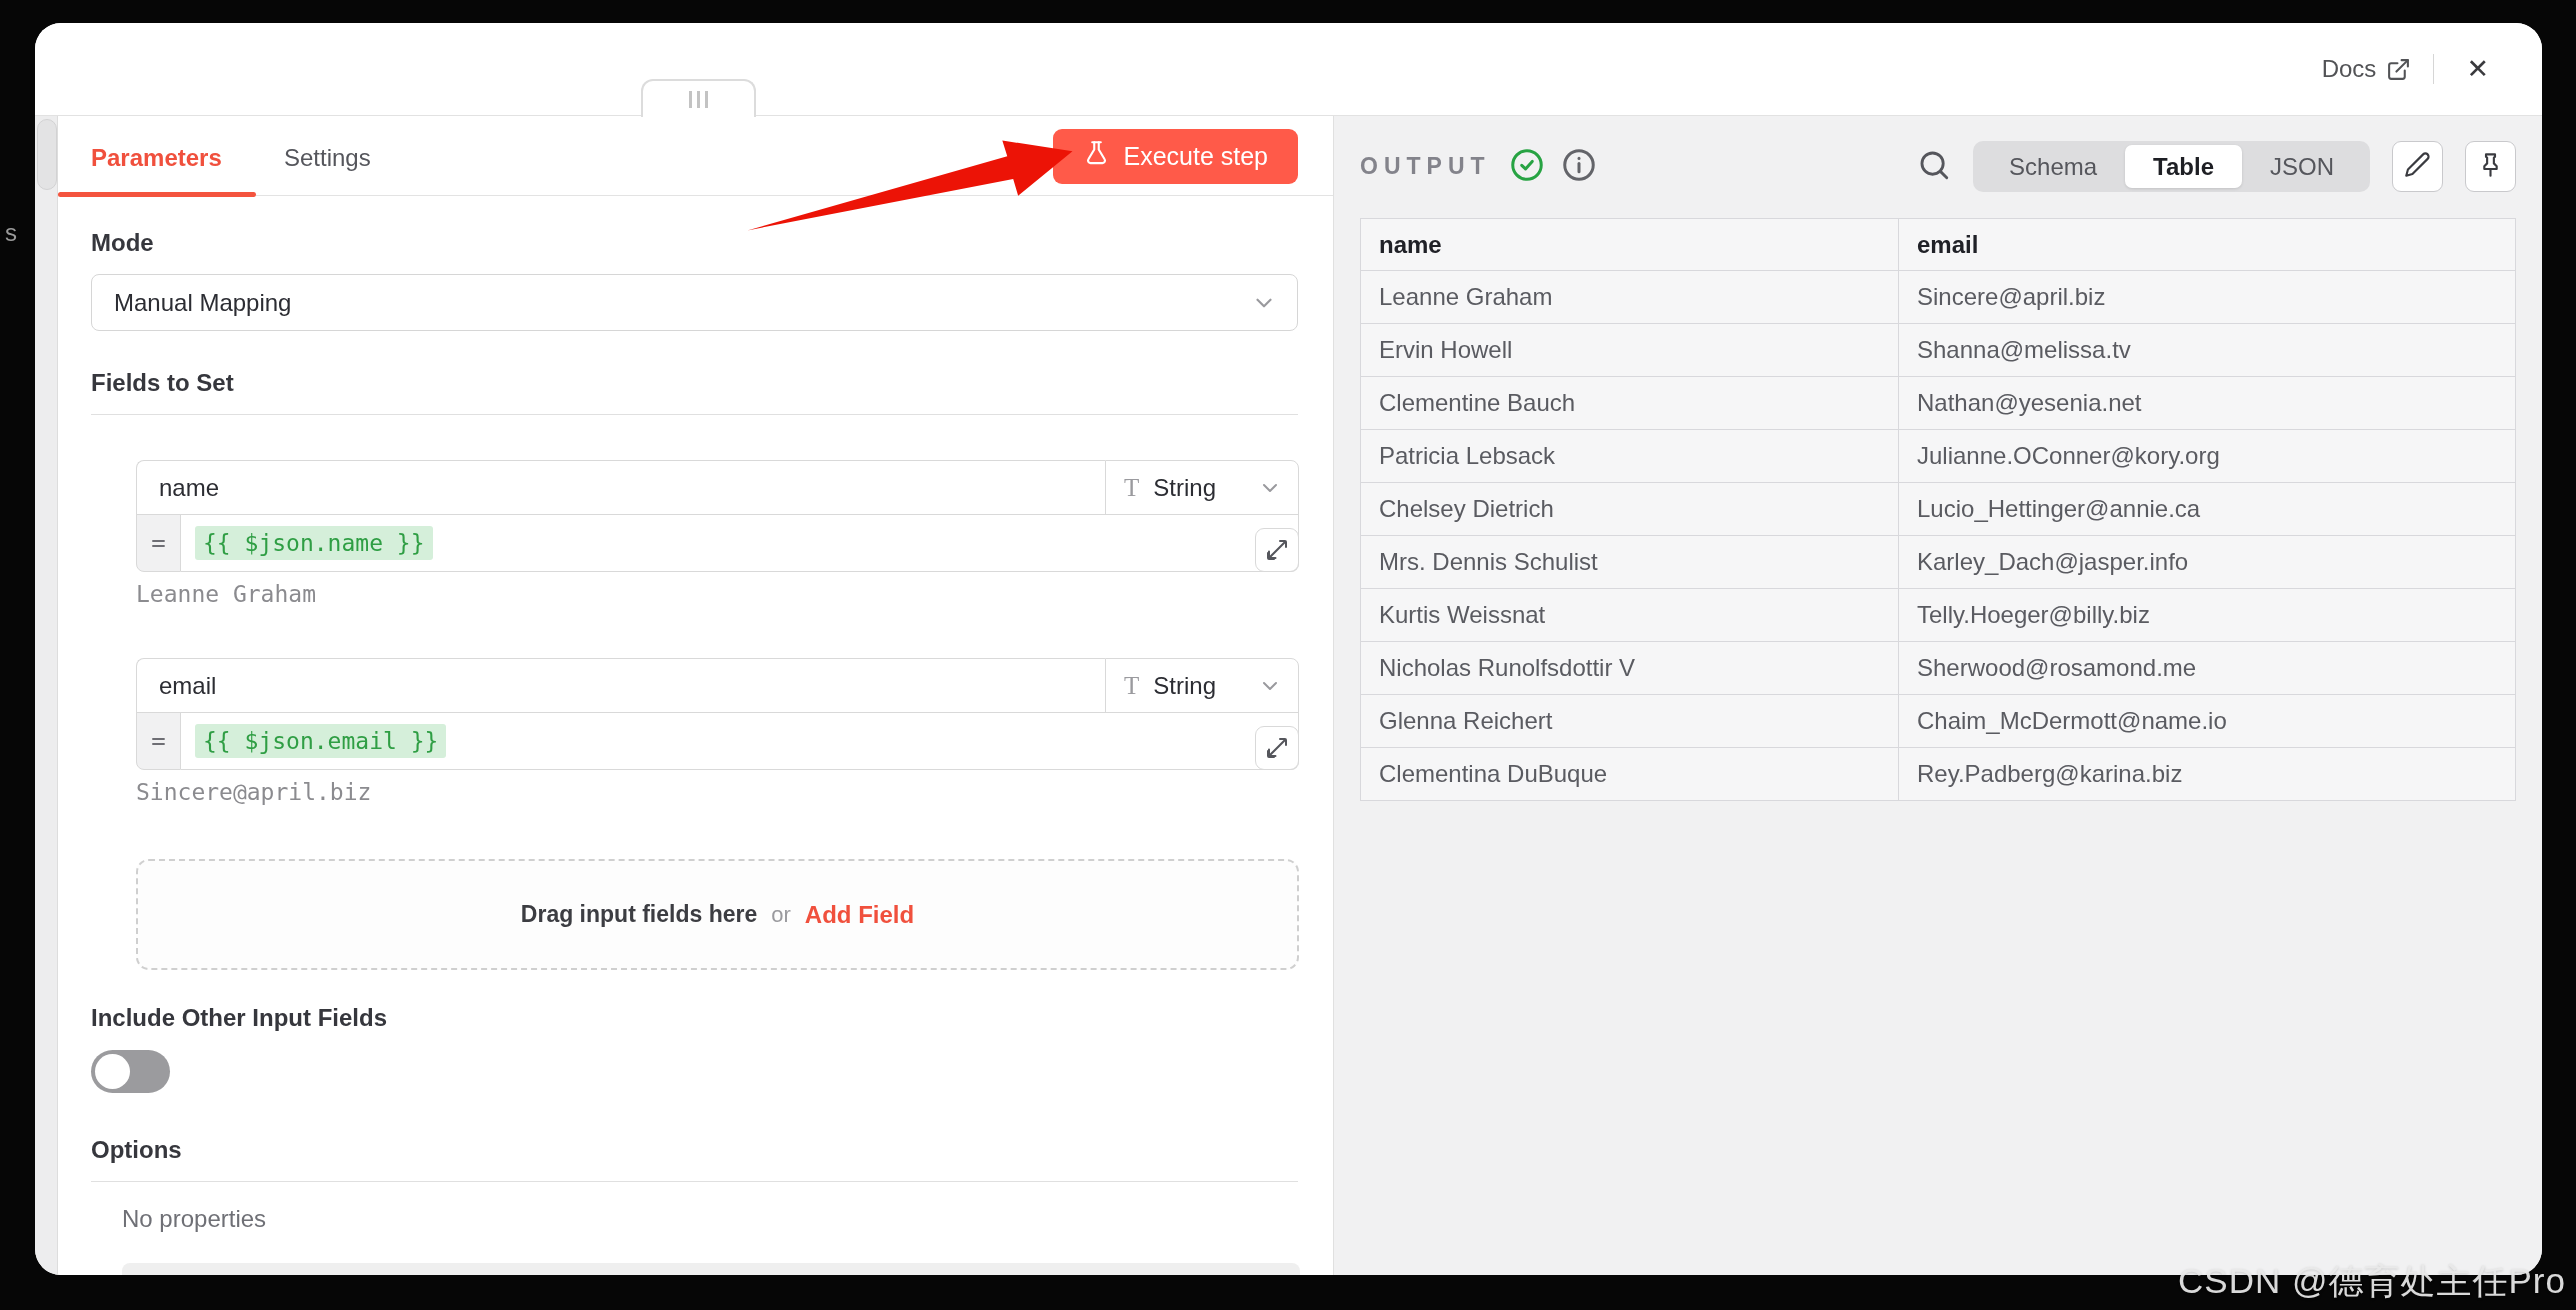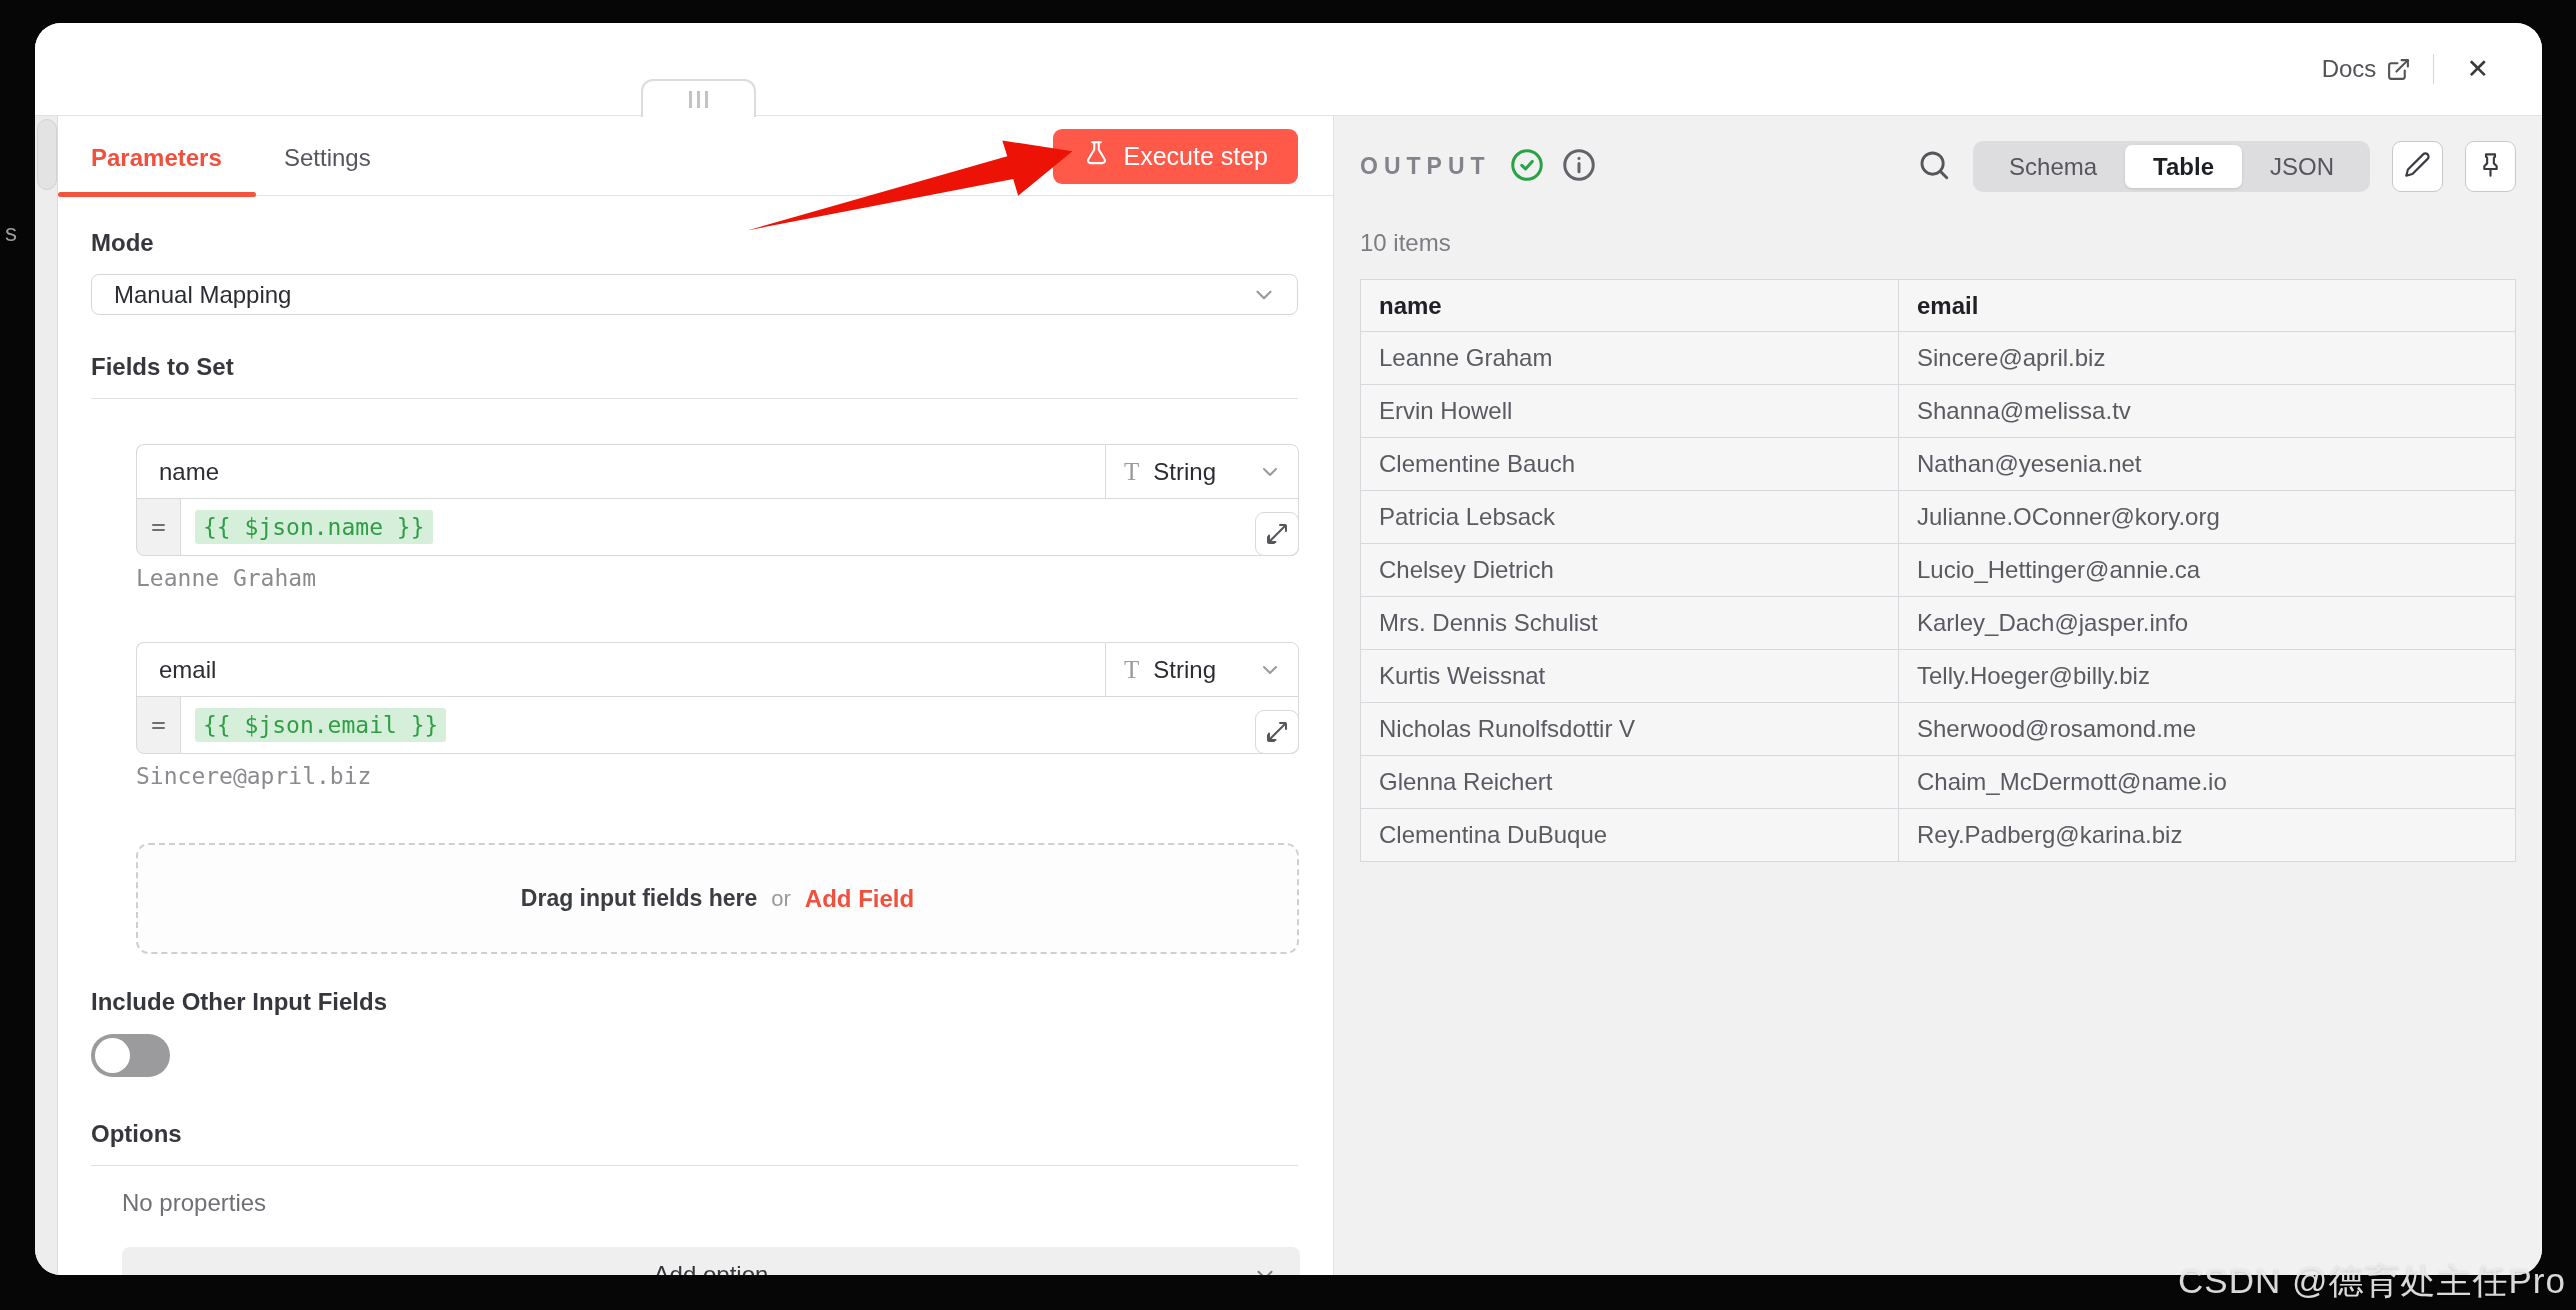--- a/index.html
+++ b/index.html
@@ -42,21 +42,21 @@
   .tab.settings { left:226px; color:#55565c; font-weight:500; }
   .tab-underline { position:absolute; left:0; bottom:-2px; width:198px; height:5px; background:#f4543e; border-radius:3px; }
 
   .execute-btn { position:absolute; top:13px; right:35px; height:55px; padding:0 30px;
                  background:#ff5a49; border:none; border-radius:9px; color:#fff; font-size:25px; font-weight:500;
                  display:flex; align-items:center; gap:13px; cursor:pointer; font-family:inherit; }
 
   .content { padding:0 35px 0 33px; }
   .field-label { font-size:24px; color:#36373d;font-weight:bold; }
   .lbl-mode { margin-top:33px; }
-  .select-box { margin-top:17px; height:41px; border:1px solid #d6d6d6; border-radius:8px; background:#fff;
+  .select-box { margin-top:17px; height:57px; border:1px solid #d6d6d6; border-radius:8px; background:#fff;
                 display:flex; align-items:center; padding:12px 22px; font-size:24px; color:#2c2d33; position:relative; cursor:pointer; }
   .select-box .chev { position:absolute; right:20px; }
 
   .lbl-fields { margin-top:38px; }
   .hr { height:1px; background:#e0e0e0; margin-top:17px; }
 
   .field-group { margin-left:45px; width:1163px; }
   .fg-1 { margin-top:45px; }
   .fg-2 { margin-top:51px; }
 
@@ -329,21 +329,20 @@
               <span>
                 <svg width="27" height="27" viewBox="0 0 24 24" fill="none" stroke="#3a3b40" stroke-width="1.9" stroke-linecap="round" stroke-linejoin="round">
                   <line x1="12" y1="16" x2="12" y2="22"></line>
                   <path d="M8 3h8v2l-1 1v5l2.5 2.5v2.5h-11v-2.5L9 11V6L8 5Z"></path>
                 </svg>
               </span>
             </div>
           </div>
         </div>
 
-        <div class="items-count">10 items</div>
 
         <table class="out-table">
           <colgroup>
               <col class="c1">
               <col>
             </colgroup>
           <thead>
             <tr>
               <th>name</th>
               <th>email</th>

